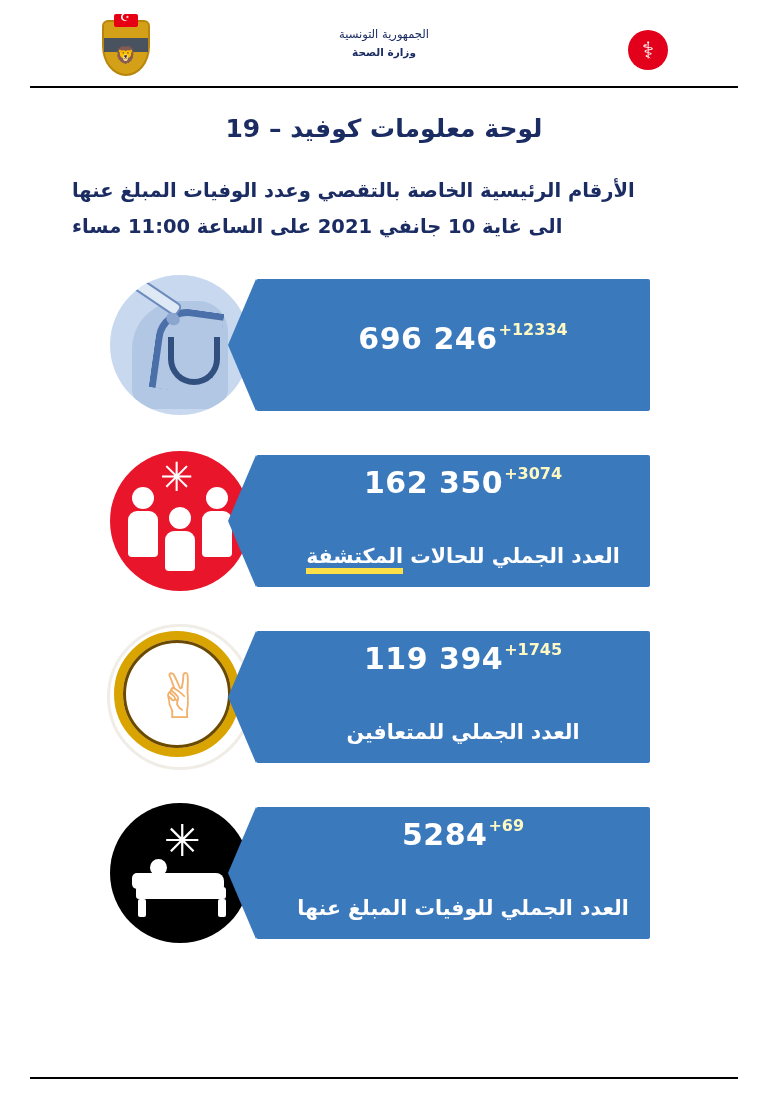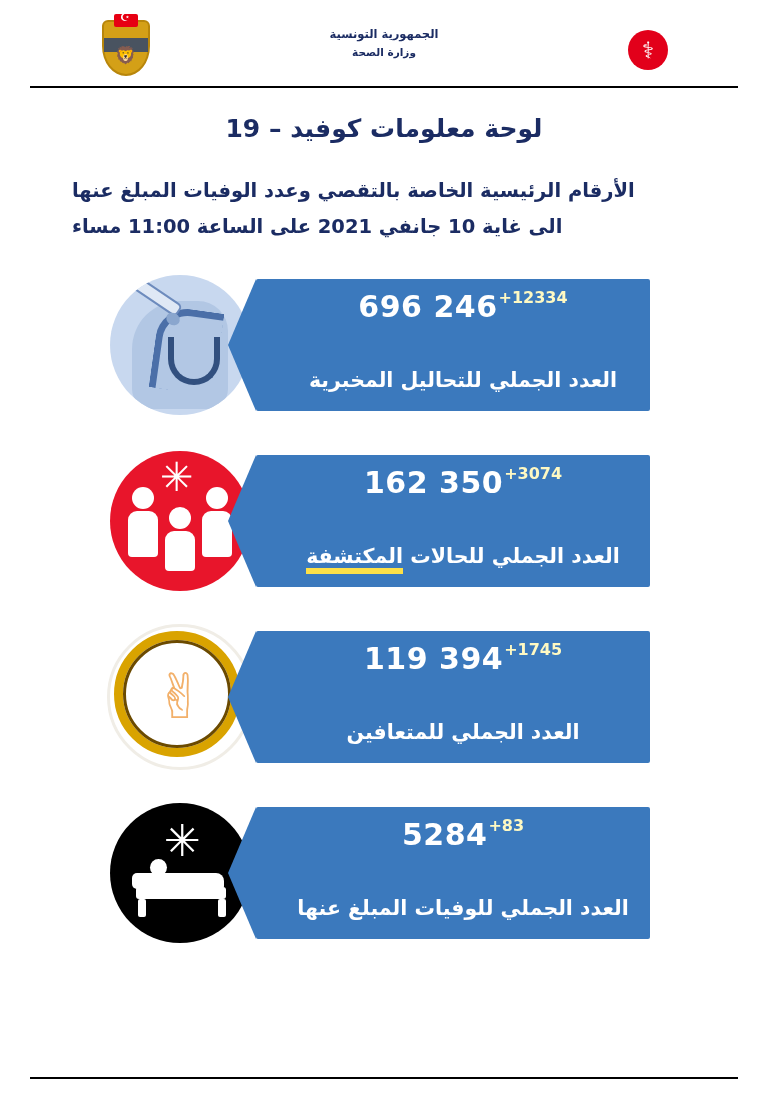--- a/index.html
+++ b/index.html
@@ -35,21 +35,21 @@
     justify-content: center;
     padding: 0 30px;
     box-sizing: border-box;
   }
   .header-center {
     text-align: center;
     line-height: 1.55;
   }
   .header-line1 {
     font-size: 11.5px;
-    font-weight: bold;
+    font-weight: normal;
     color: #1b2c63;
     letter-spacing: .2px;
   }
   .header-line2 {
     font-size: 10.5px;
     font-weight: bold;
     color: #1b2c63;
   }
 
   
@@ -423,21 +423,20 @@
           <div class="jaw"></div>
           <div class="swab"></div>
           <div class="swabtip"></div>
         </div>
       </div>
       <div class="banner">
         <div class="count-row">
           <span class="count-num">696 246</span>
           <span class="count-delta">+12334</span>
         </div>
-        <div class="card-label">العدد الجملي للتحاليل المخبرية</div>
       </div>
     </div>
 
     <div class="card">
       <div class="icon-wrap">
         <div class="circle c-cases">
           <div class="person p-head" style="left:22px;top:36px;width:22px;height:22px;"></div>
           <div class="person p-body" style="left:18px;top:60px;width:30px;height:46px;"></div>
           <div class="person p-head" style="left:96px;top:36px;width:22px;height:22px;"></div>
           <div class="person p-body" style="left:92px;top:60px;width:30px;height:46px;"></div>
@@ -482,21 +481,21 @@
           <div class="head2"></div>
           <div class="body"></div>
           <div class="bed-base"></div>
           <div class="bed-leg-l"></div>
           <div class="bed-leg-r"></div>
         </div>
       </div>
       <div class="banner">
         <div class="count-row">
           <span class="count-num">5284</span>
-          <span class="count-delta">+83</span>
+          <span class="count-delta">+69</span>
         </div>
         <div class="card-label">العدد الجملي للوفيات المبلغ عنها</div>
       </div>
     </div>
 
   </div>
 
   <div class="footer-rule"></div>
 </div>
 

